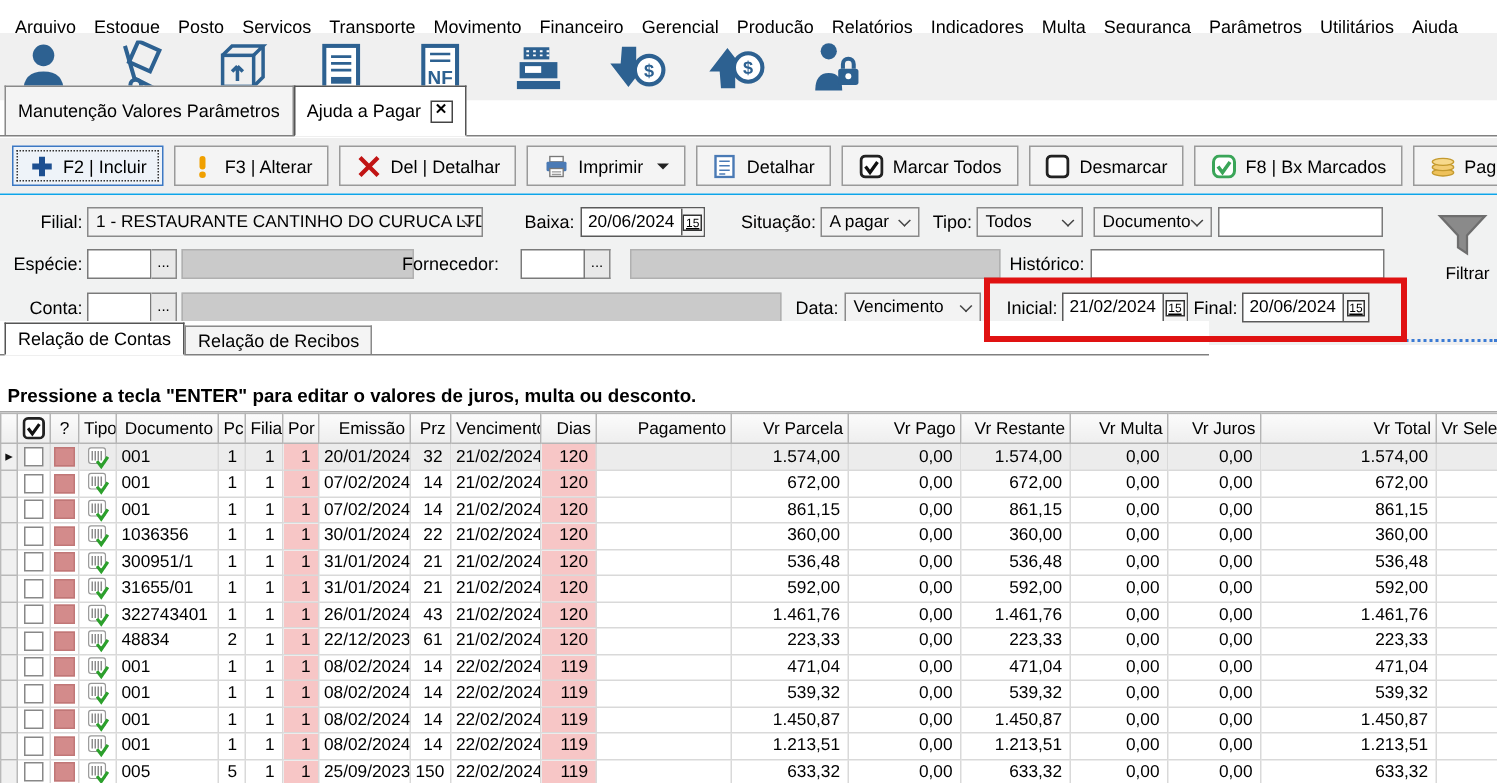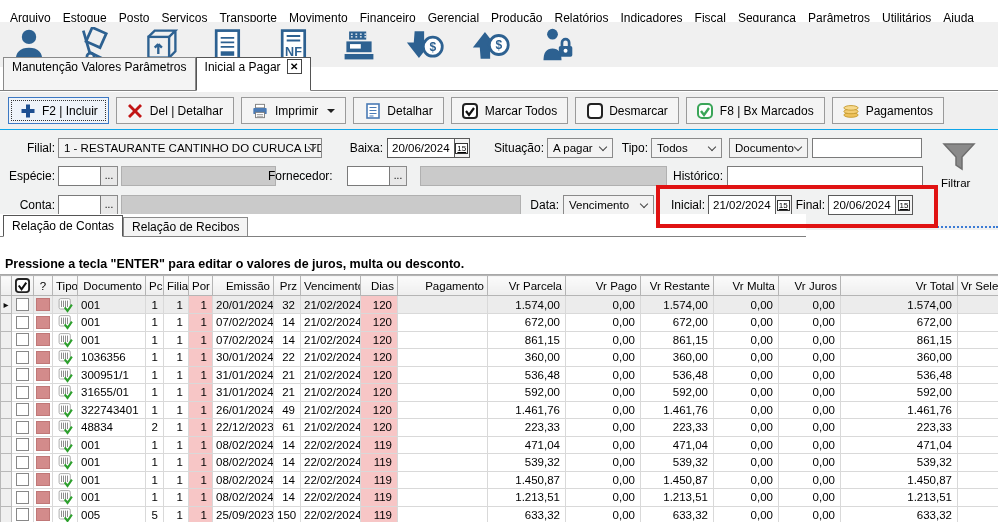--- a/index.html
+++ b/index.html
@@ -17,21 +17,21 @@
   .icon-toolbar { position:absolute; top:22px; left:0; width:998px; height:45px;
     background:#f0f0f0; display:flex; align-items:center; gap:20px; padding-left:6px; }
   .tbico { width:46px; height:42px; border:none; background:transparent;
     display:flex; align-items:center; justify-content:center; }
   .tbico svg { width:38px; height:36px; }
 
   
   .wtabs { position:absolute; top:67px; left:0; width:998px; height:24px;
     display:flex; align-items:flex-end; padding-left:3px; border-bottom:1px solid #808080;
     background:#fff; }
-  .wtab { display:flex; align-items:flex-end; gap:6px; height:20px; padding:16px 8px;
+  .wtab { display:flex; align-items:center; gap:6px; height:20px; padding:16px 8px;
     border:1px solid #8a8a8a; border-bottom:none; background:#f4f4f4;
     font-size:12px; white-space:nowrap; position:relative; }
   .wtab.active { height:23px; background:#fff; border-color:#555; margin-bottom:-1px;
     border-bottom:1px solid #fff; z-index:2; }
   .tclose { display:inline-flex; align-items:center; justify-content:center;
     width:15px; height:15px; border:1px solid #444; background:#fff;
     font-size:10px; font-weight:bold; line-height:1; cursor:default; }
 
   
   .action-bar { position:absolute; top:92px; left:0; width:998px; height:37px;
@@ -62,21 +62,21 @@
     font:11.5px "Liberation Sans",sans-serif; }
   .browse-btn { width:17px; height:20px; border:1px solid #8a8a8a; border-left:none;
     background:#e8e8e8; font-size:10px; line-height:16px; cursor:default; }
   .datefield { position:absolute; height:20px; background:#fff; border:1px solid #5a5a5a;
     display:flex; align-items:center; }
   .datefield .dval { flex:1; padding:0 4px; font-size:11.5px; white-space:nowrap; }
   .cal-btn { width:17px; height:18px; border-left:1px solid #5a5a5a; background:#f4f4f4;
     font-size:8px; display:flex; align-items:center; justify-content:center; cursor:default; }
   .cal-btn span { border:1px solid #333; padding:0 1px; line-height:9px; text-decoration:underline;
     background:#fff; }
-  .filtrar { position:absolute; left:941px; top:12px; width:52px; text-align:left; cursor:default; }
+  .filtrar { position:absolute; left:941px; top:12px; width:52px; text-align:right; cursor:default; }
   .filtrar svg { width:36px; height:30px; }
   .filtrar .flbl { font-size:11.5px; margin-top:2px; }
 
   
   .annotation { position:absolute; left:656px; top:185px; width:282px; height:43px;
     border:4px solid #e01212; z-index:60; pointer-events:none; }
 
   
   .splitter { position:absolute; top:222px; left:557px; width:441px; height:8px;
     background:#f0f0f0; display:flex; align-items:center; }
@@ -125,21 +125,21 @@
       <button class="menu-item">Estoque</button>
       <button class="menu-item">Posto</button>
       <button class="menu-item">Serviços</button>
       <button class="menu-item">Transporte</button>
       <button class="menu-item">Movimento</button>
       <button class="menu-item">Financeiro</button>
       <button class="menu-item">Gerencial</button>
       <button class="menu-item">Produção</button>
       <button class="menu-item">Relatórios</button>
       <button class="menu-item">Indicadores</button>
-      <button class="menu-item">Fiscal</button>
+      <button class="menu-item">Multa</button>
       <button class="menu-item">Segurança</button>
       <button class="menu-item">Parâmetros</button>
       <button class="menu-item">Utilitários</button>
       <button class="menu-item">Ajuda</button>
     </div>
 </div>
 
 <div class="icon-toolbar" id="icon-toolbar">
     <button class="tbico">
       <svg viewBox="0 0 40 40">
@@ -208,33 +208,43 @@
       </svg>
     </button>
   </div>
 
 <div class="wtabs" id="window-tabs">
     <div class="wtab">
     <span class="tlbl">Manutenção Valores Parâmetros</span>
 
   </div>
     <div class="wtab active">
-    <span class="tlbl">Inicial a Pagar</span>
+    <span class="tlbl">Ajuda a Pagar</span>
     <span class="tclose">✕</span>
   </div>
   </div>
 
 <div class="action-bar" id="action-bar">
     <button class="abtn default">
     <span class="aicon">
         <svg viewBox="0 0 16 16">
           <path d="M6 1.5 h4 v4.5 h4.5 v4 H10 v4.5 H6 V10 H1.5 V6 H6 z" fill="#1d4f91"></path>
         </svg>
       </span>
     <span class="albl">F2 | Incluir</span>
+
+  </button>
+    <button class="abtn">
+    <span class="aicon">
+        <svg viewBox="0 0 10 16">
+          <rect x="3" y="1" width="4" height="9" rx="2" fill="#f0a000"></rect>
+          <circle cx="5" cy="13.5" r="2.2" fill="#f0a000"></circle>
+        </svg>
+      </span>
+    <span class="albl">F3 | Alterar</span>
 
   </button>
     <button class="abtn">
     <span class="aicon">
         <svg viewBox="0 0 16 16">
           <path d="M3 1 L8 6 L13 1 L15 3 L10 8 L15 13 L13 15 L8 10 L3 15 L1 13 L6 8 L1 3 z" fill="#c11414"></path>
         </svg>
       </span>
     <span class="albl">Del | Detalhar</span>
 
@@ -611,21 +621,21 @@
     <td class="tcell"><span class="tipo-ic"><svg viewBox="0 0 20 20">
                 <rect x="2" y="2" width="14" height="13" rx="2" fill="#fff" stroke="#999"></rect>
                 <path d="M5 4.5 v8 M7.5 4.5 v8 M10 4.5 v8 M12.5 4.5 v8" stroke="#888" stroke-width="1.2"></path>
                 <path d="M9 13 l3.5 4.5 5.5-8" fill="none" stroke="#2ca02c" stroke-width="2.6"></path>
               </svg></span></td>
     <td class="l">322743401</td>
     <td class="r">1</td>
     <td class="r">1</td>
     <td class="r pink">1</td>
     <td class="l">26/01/2024</td>
-    <td class="r">49</td>
+    <td class="r">43</td>
     <td class="l">21/02/2024</td>
     <td class="r pink">120</td>
     <td class="l"></td>
     <td class="r">1.461,76</td>
     <td class="r">0,00</td>
     <td class="r">1.461,76</td>
     <td class="r">0,00</td>
     <td class="r">0,00</td>
     <td class="r">1.461,76</td>
     <td class="l"></td>

